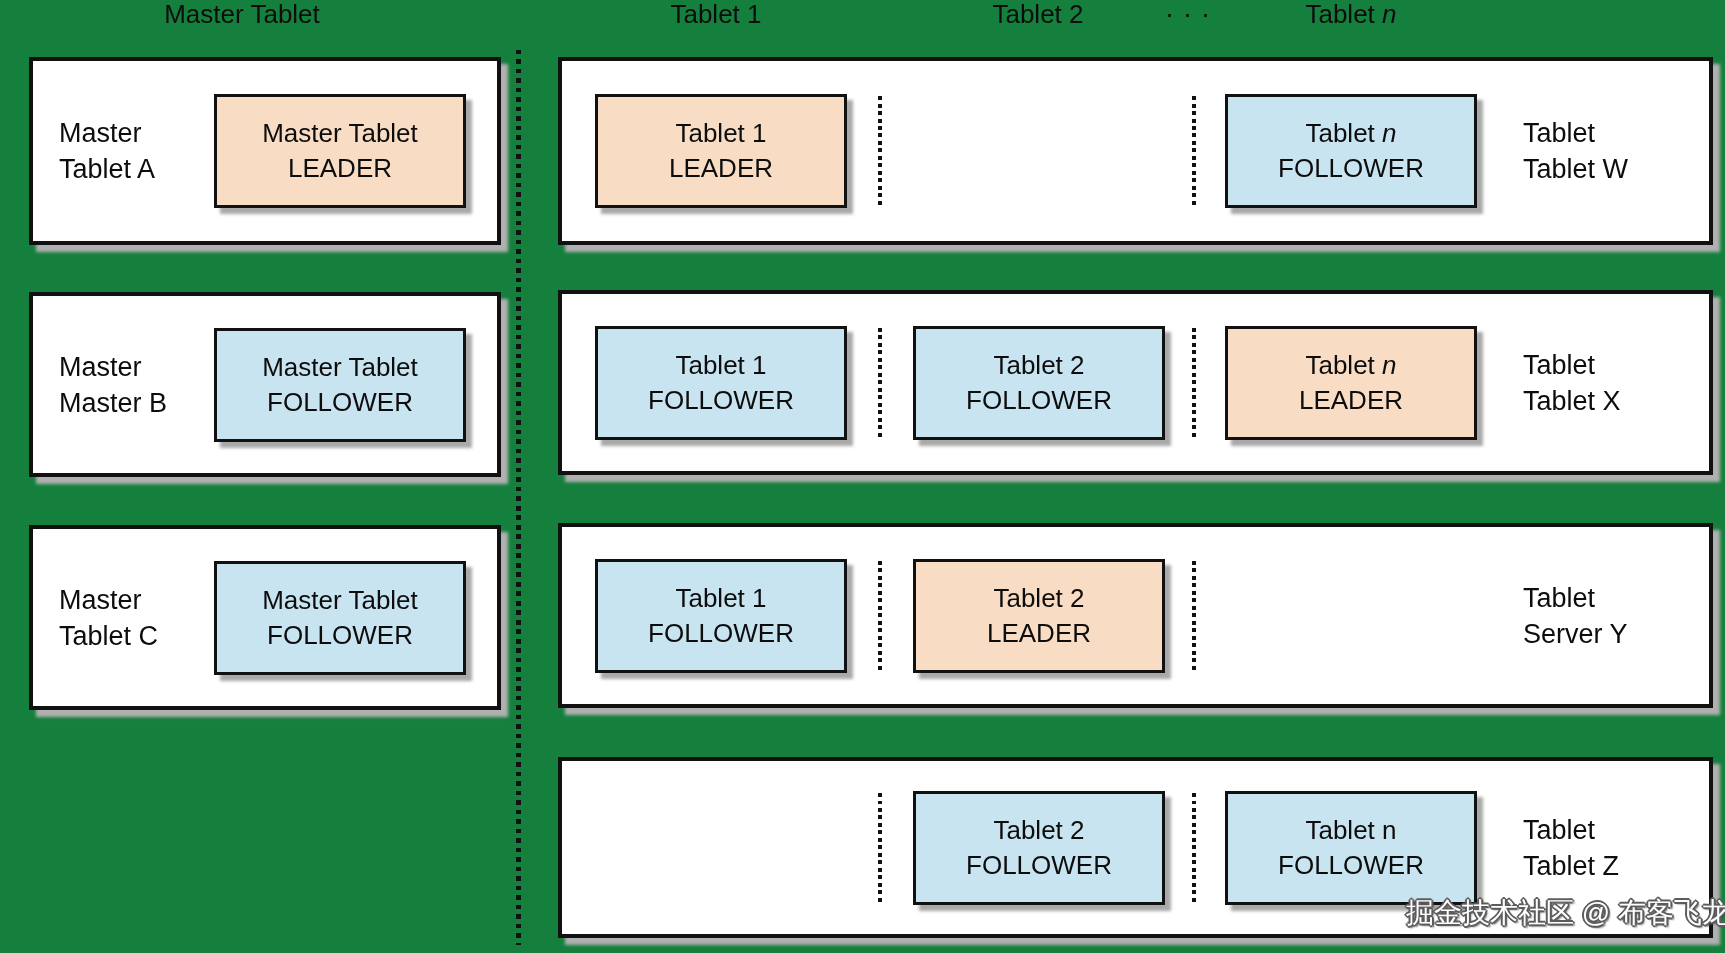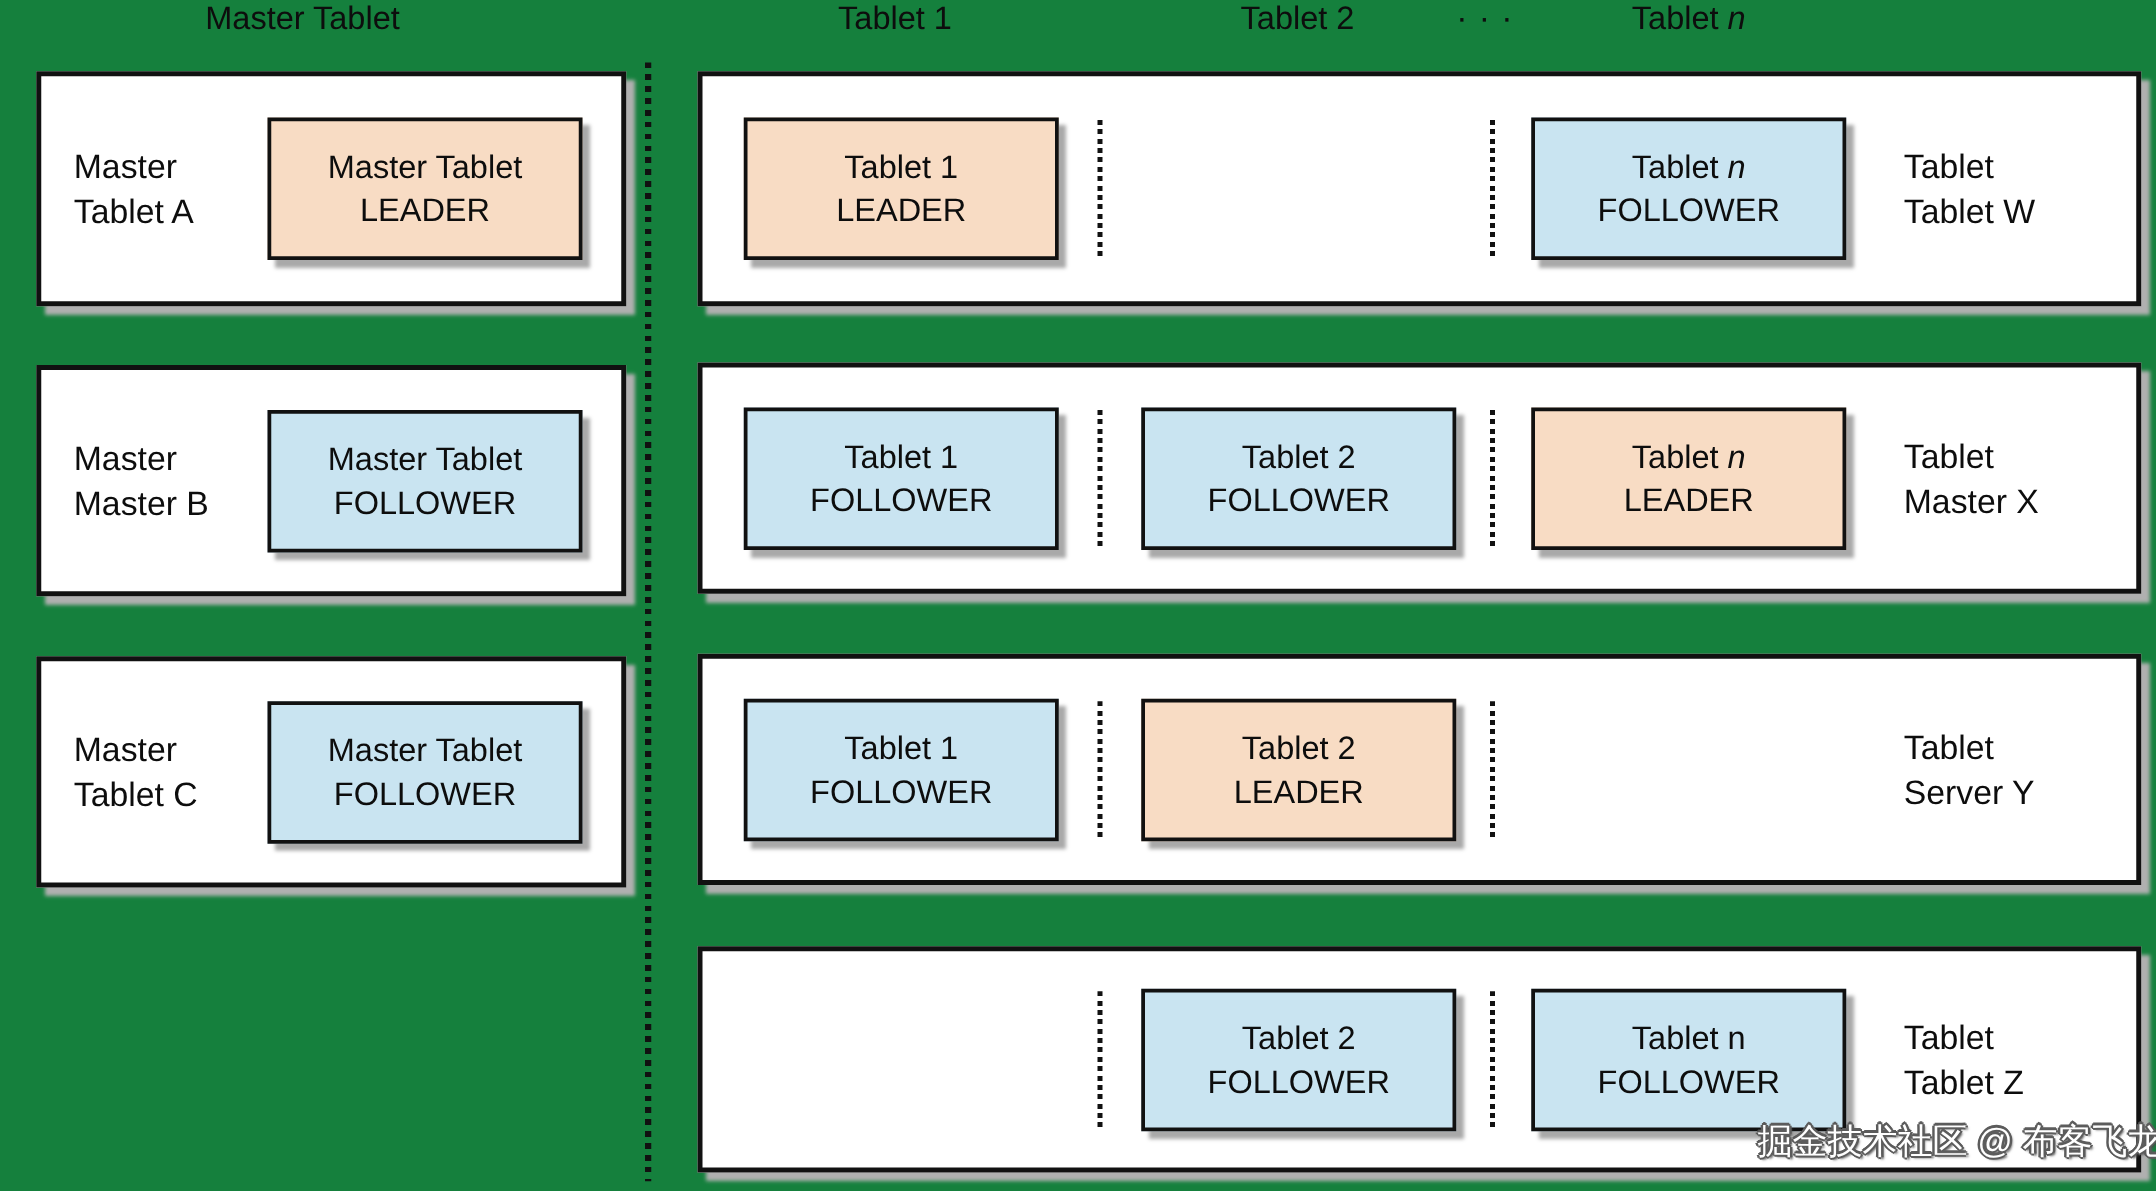--- a/index.html
+++ b/index.html
@@ -151,21 +151,21 @@
       <div>Tablet 2</div>
       <div>FOLLOWER</div>
     </div>
     <div class="col-divider div2"></div>
     <div class="node-box leader slot3">
       <div><span>Tablet </span><span class="var">n</span></div>
       <div>LEADER</div>
     </div>
     <div class="server-label tablet-label">
       <div>Tablet</div>
-      <div>Master X</div>
+      <div>Tablet X</div>
     </div>
   </div>
 
   <div class="outer-box t-row t-y">
     <div class="node-box follower slot1">
       <div>Tablet 1</div>
       <div>FOLLOWER</div>
     </div>
     <div class="col-divider div1"></div>
     <div class="node-box leader slot2">

